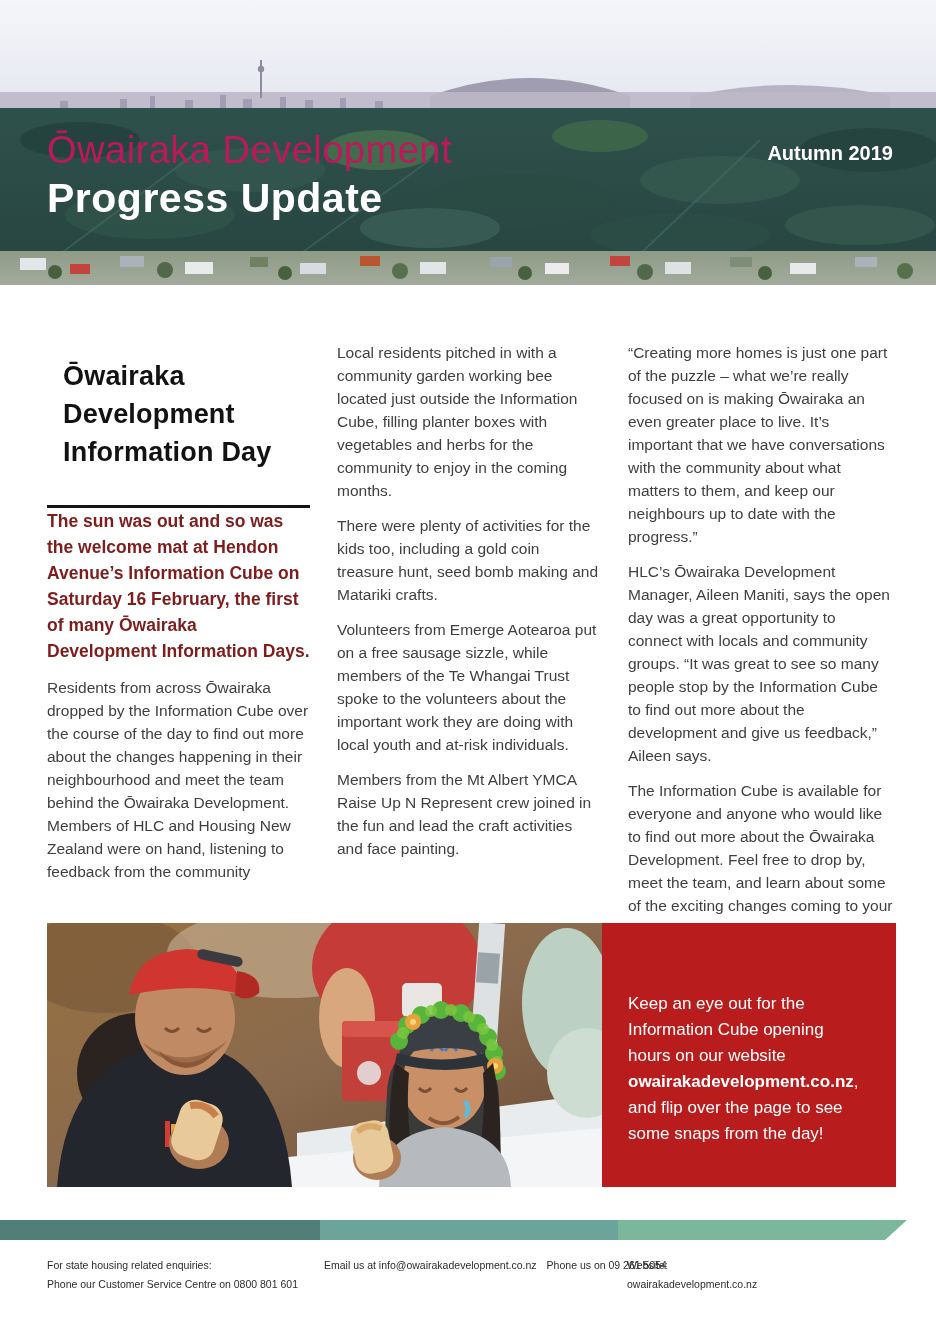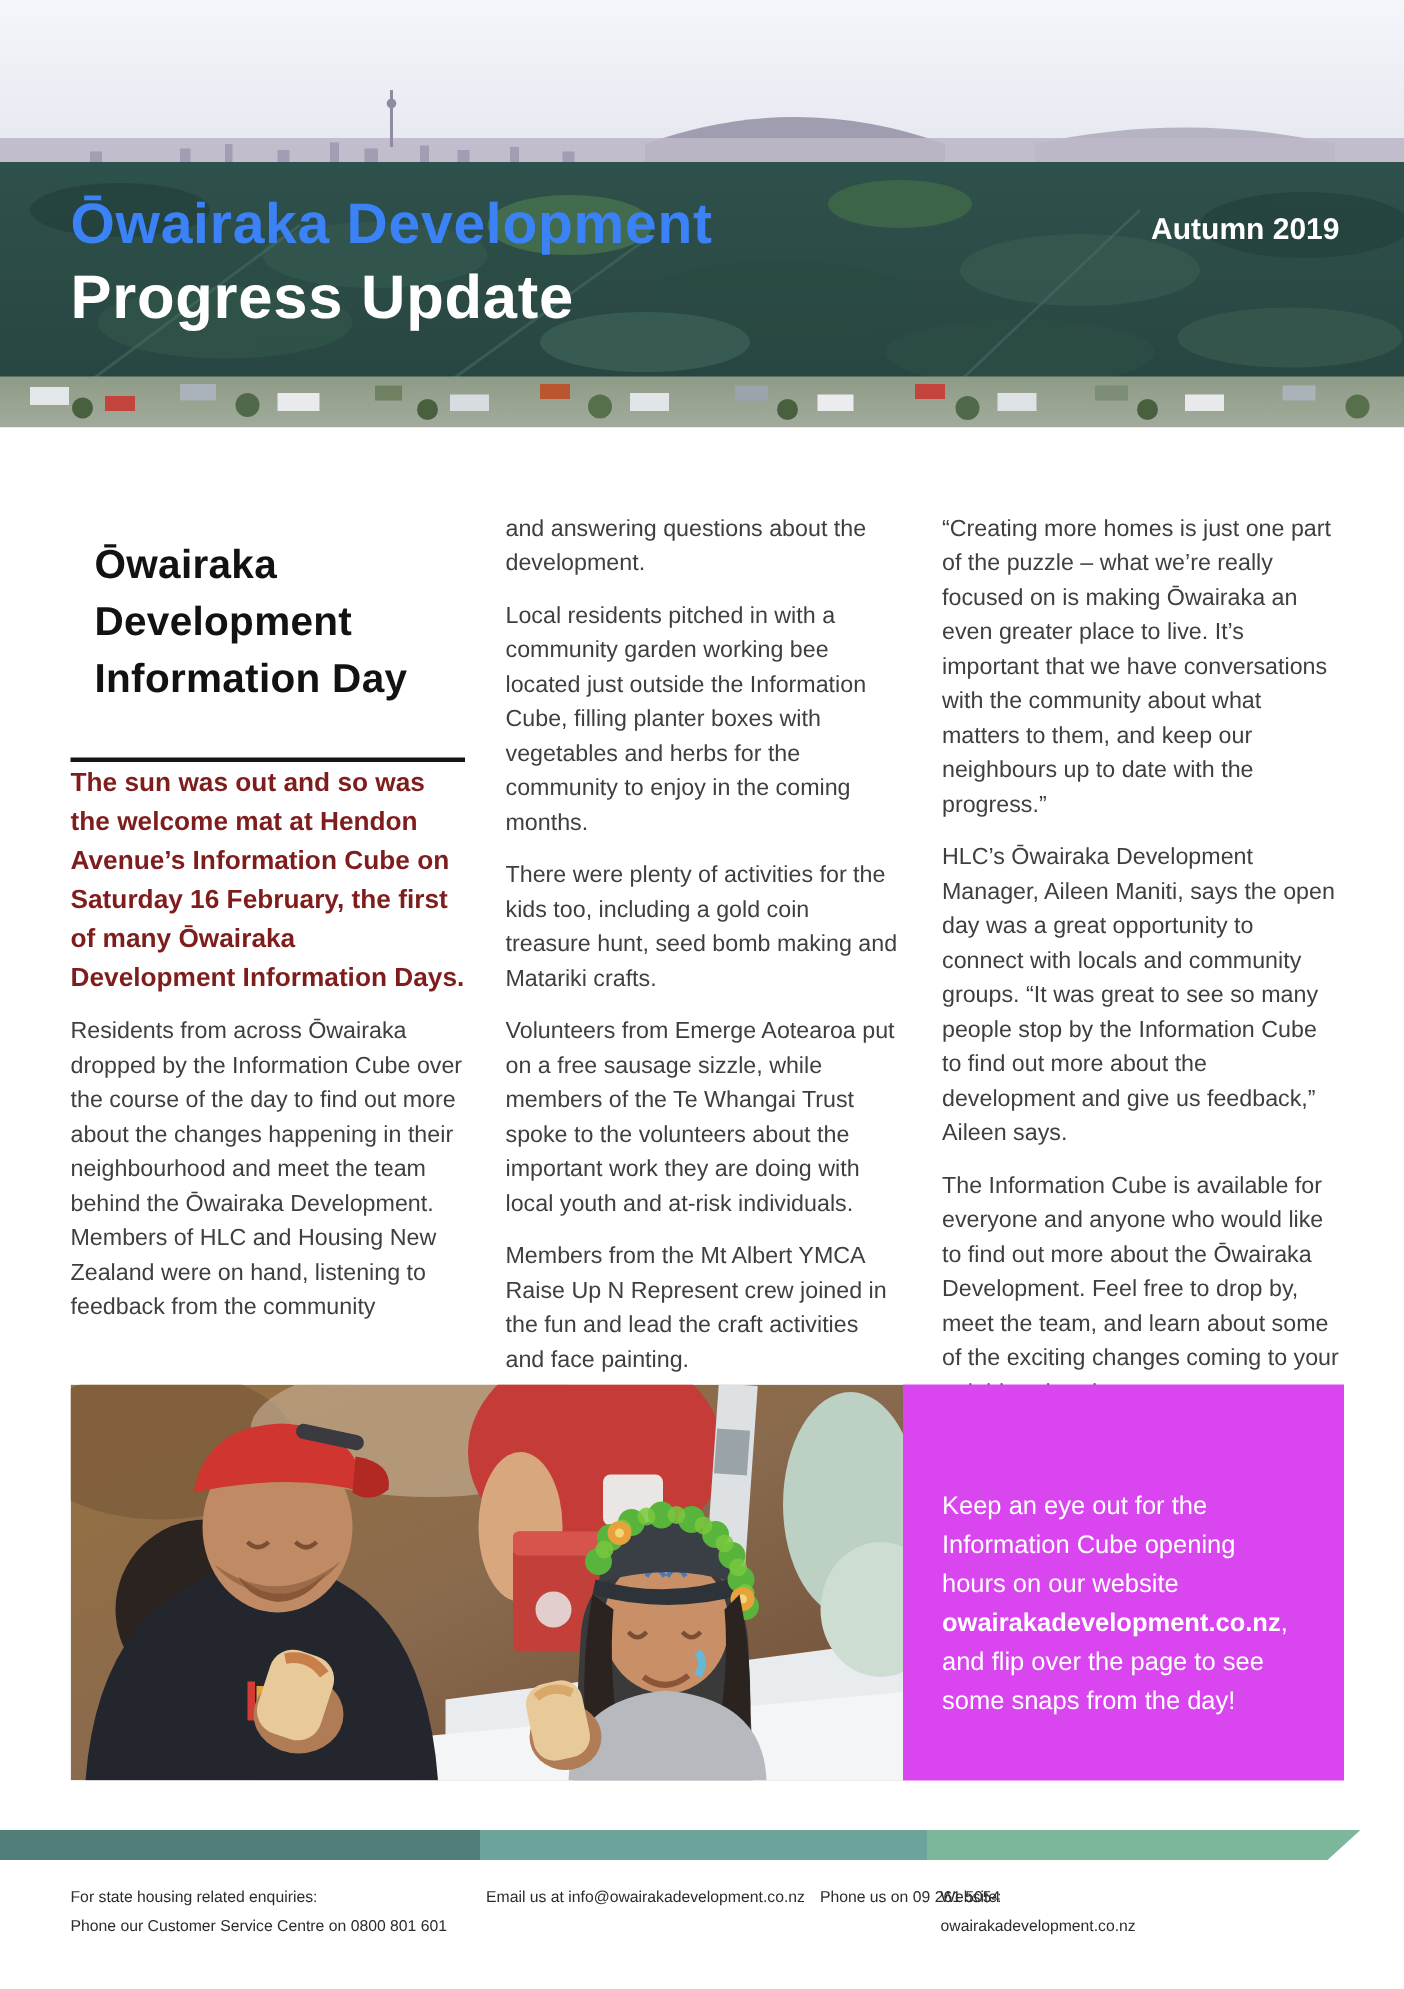--- a/index.html
+++ b/index.html
@@ -1,39 +1,39 @@
 <!DOCTYPE html>
 <html><head>
 <meta charset="utf-8">
 <style>
   html,body{margin:0;padding:0;background:#fff;}
   .page{position:relative;width:936px;height:1326px;background:#ffffff;overflow:hidden;
         font-family:"Liberation Sans",sans-serif;color:#3f3f3f;}
   
   .hero{position:absolute;left:0;top:0;width:936px;height:285px;}
   .hero svg{position:absolute;left:0;top:0;width:100%;height:100%;display:block;}
-  .hero-title1{position:absolute;left:47px;top:131px;font-size:38px;font-weight:700;
-               color:#3b82f6;letter-spacing:.5px;line-height:1;}
+  .hero-title1{position:absolute;left:47px;top:131px;font-size:38px;font-weight:400;
+               color:#be185d;letter-spacing:.5px;line-height:1;}
   .hero-title2{position:absolute;left:47px;top:178px;font-size:41px;font-weight:700;
                color:#ffffff;letter-spacing:.5px;line-height:1;}
   .hero-issue{position:absolute;right:43px;top:142px;font-size:20px;font-weight:700;color:#ffffff;}
   
   .col{position:absolute;top:341px;width:263px;font-size:15.5px;line-height:23px;color:#3f3f3f;}
   .col p{margin:0 0 12px 0;}
   .col1{left:47px;}
   .col2{left:337px;}
   .col3{left:628px;width:266px;}
   .article-heading{margin:16px;font-size:27px;line-height:38px;font-weight:700;color:#121212;letter-spacing:.2px;}
   .heading-rule{width:263px;height:3px;background:#151515;border:0;margin:34px 0 0 0;}
   .lead{margin:22px 0 0 0;font-size:17.5px;line-height:26px;font-weight:700;color:#7f1d1d;}
   .col1-body{margin-top:28px;}
   
   .photo{position:absolute;left:47px;top:923px;width:555px;height:264px;overflow:hidden;}
   .photo svg{display:block;width:100%;height:100%;}
-  .callout{position:absolute;left:602px;top:923px;width:294px;height:264px;background:#d946ef;
+  .callout{position:absolute;left:602px;top:923px;width:294px;height:264px;background:#b91c1c;
            box-sizing:border-box;padding:68px 28px 0 26px;color:#ffffff;
            font-size:17px;line-height:26px;}
   .callout .site{font-weight:700;color:#ffffff;text-decoration:none;}
   
   .bar{position:absolute;top:1220px;height:20px;}
   .bar1{left:0;width:320px;background:#527E79;}
   .bar2{left:320px;width:298px;background:#6CA39B;}
   .bar3{left:618px;width:289px;background:#7CB79B;
         clip-path:polygon(0 0,100% 0,calc(100% - 22px) 100%,0 100%);}
   .foot-col{position:absolute;top:1256px;font-size:10.5px;line-height:19px;color:#2c2c2c;}
@@ -139,21 +139,20 @@
   </div>
 
   <div class="col col1">
     <h2 class="article-heading">Ōwairaka Development Information Day</h2>
     <hr class="heading-rule">
     <p class="lead">The sun was out and so was the welcome mat at Hendon Avenue’s Information Cube on Saturday 16 February, the first of many Ōwairaka Development Information Days.</p>
     <p class="col1-body">Residents from across Ōwairaka dropped by the Information Cube over the course of the day to find out more about the changes happening in their neighbourhood and meet the team behind the Ōwairaka Development. Members of HLC and Housing New Zealand were on hand, listening to feedback from the community</p>
   </div>
 
   <div class="col col2">
-    <p>and answering questions about the development.</p>
     <p>Local residents pitched in with a community garden working bee located just outside the Information Cube, filling planter boxes with vegetables and herbs for the community to enjoy in the coming months.</p>
     <p>There were plenty of activities for the kids too, including a gold coin treasure hunt, seed bomb making and Matariki crafts.</p>
     <p>Volunteers from Emerge Aotearoa put on a free sausage sizzle, while members of the Te Whangai Trust spoke to the volunteers about the important work they are doing with local youth and at-risk individuals.</p>
     <p>Members from the Mt Albert YMCA Raise Up N Represent crew joined in the fun and lead the craft activities and face painting.</p>
   </div>
 
   <div class="col col3">
     <p>“Creating more homes is just one part of the puzzle – what we’re really focused on is making Ōwairaka an even greater place to live. It’s important that we have conversations with the community about what matters to them, and keep our neighbours up to date with the progress.”</p>
     <p>HLC’s Ōwairaka Development Manager, Aileen Maniti, says the open day was a great opportunity to connect with locals and community groups. “It was great to see so many people stop by the Information Cube to find out more about the development and give us feedback,” Aileen says.</p>
     <p>The Information Cube is available for everyone and anyone who would like to find out more about the Ōwairaka Development. Feel free to drop by, meet the team, and learn about some of the exciting changes coming to your neighbourhood.</p>

